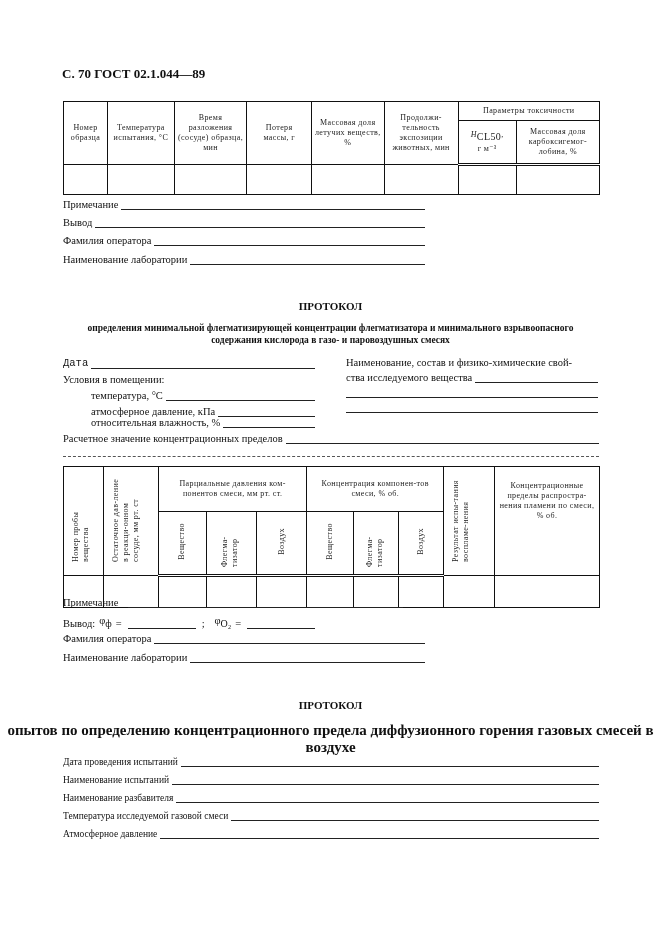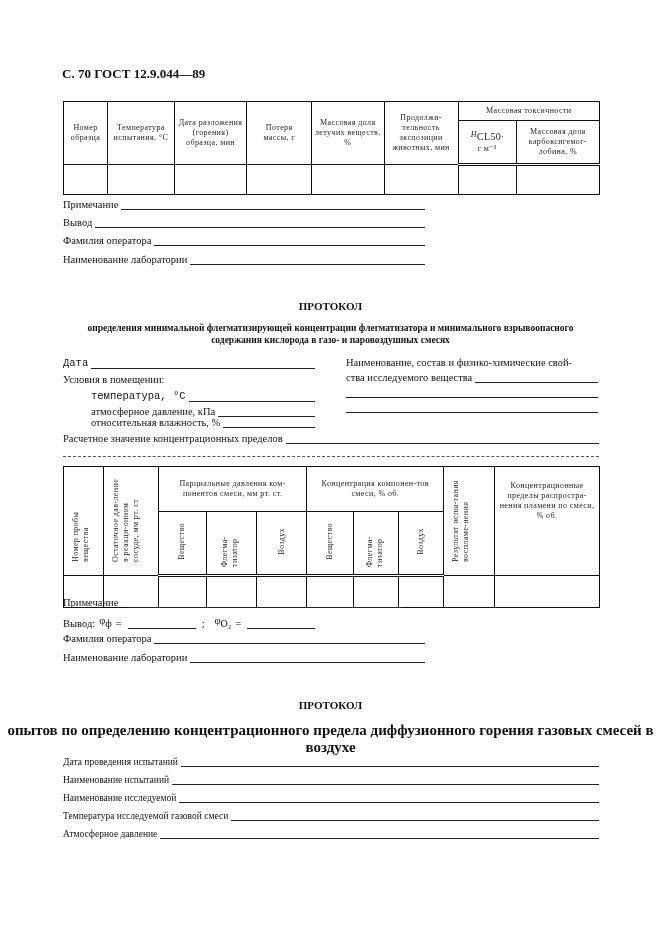--- a/index.html
+++ b/index.html
@@ -15,42 +15,42 @@
   .line-row .fill { border-bottom: 1px solid #222; height: 10px; margin-left: 3px; flex: 1; }
   .title { position: absolute; left: 0; width: 661px; text-align: center; font-weight: bold; }
   .vert { writing-mode: vertical-rl; transform: rotate(180deg); display: inline-block; text-align: left;
           font-size: 8px; line-height: 1.25; letter-spacing: 0.4px; }
   .dashed { position: absolute; border-bottom: 1px dashed #555; height: 0; }
   .sub { font-size: 10px; vertical-align: sub; }
 </style>
 </head>
 <body>
 
-<div class="abs page-header">С. 70 ГОСТ 12.9.044—89</div>
+<div class="abs page-header">С. 70 ГОСТ 02.1.044—89</div>
 
 <table class="grid" style="left:63px; top:101px; width:537px;">
   <colgroup>
     <col style="width:34px">
       <col style="width:64px">
       <col style="width:70px">
       <col style="width:62px">
     <col style="width:70px">
       <col style="width:71px">
       <col style="width:56px">
       <col style="width:80px">
   </colgroup>
   <tbody>
       <tr style="height:19px">
     <td rowspan="2" style="padding:0 6px">Номер образца</td>
     <td rowspan="2" style="padding:0 3px">Температура испытания, °С</td>
-    <td rowspan="2" style="padding:0 3px">Дата разложения (горения) образца, мин</td>
+    <td rowspan="2" style="padding:0 3px">Время разложения (сосуде) образца, мин</td>
     <td rowspan="2" style="padding:0 10px">Потеря массы, г</td>
     <td rowspan="2" style="padding:0 3px">Массовая доля летучих веществ, %</td>
     <td rowspan="2" style="padding:0 3px">Продолжи-тельность экспозиции животных, мин</td>
-    <td colspan="2">Массовая токсичности</td>
+    <td colspan="2">Параметры токсичности</td>
   </tr>
   <tr class="hdr-bottom" style="height:44px">
     <td>
       <i>H</i><span class="sub">CL50</span>,<br>
       <span>г м⁻³</span>
     </td>
     <td style="padding:0 3px">Массовая доля карбоксигемог-лобина, %</td>
   </tr>
   <tr style="height:30px">
     <td></td>
@@ -86,21 +86,21 @@
 <div class="title" style="top:323px; font-size:9.5px;">определения минимальной флегматизирующей концентрации флегматизатора и минимального взрывоопасного</div>
 <div class="title" style="top:335px; font-size:9.5px;">содержания кислорода в газо- и паровоздушных смесях</div>
 
 <div class="line-row" style="left:63px; top:357px; width:252px;font-family:Liberation Mono, monospace;">
   <span>Дата</span>
     <span class="fill"></span>
 </div>
 <div class="line-row" style="left:63px; top:374px;">
   <span>Условия в помещении:</span>
 </div>
-<div class="line-row" style="left:91px; top:390px; width:224px;font-family:Liberation Mono, monospace;">
+<div class="line-row" style="left:91px; top:390px; width:224px;">
   <span>температура, °С</span>
     <span class="fill"></span>
 </div>
 <div class="line-row" style="left:91px; top:406px; width:224px;align-items:center;">
   <span>атмосферное давление, кПа</span>
     <span class="fill"></span>
 </div>
 <div class="line-row" style="left:91px; top:417px; width:224px;">
   <span>относительная влажность, %</span>
     <span class="fill"></span>
@@ -195,21 +195,21 @@
 
 <div class="line-row" style="left:63px; top:756px; width:536px; font-size:9.5px;">
   <span>Дата проведения испытаний</span>
     <span class="fill"></span>
 </div>
 <div class="line-row" style="left:63px; top:774px; width:536px; font-size:9.5px;">
   <span>Наименование испытаний</span>
     <span class="fill"></span>
 </div>
 <div class="line-row" style="left:63px; top:792px; width:536px; font-size:9.5px;">
-  <span>Наименование исследуемой</span>
+  <span>Наименование разбавителя</span>
     <span class="fill"></span>
 </div>
 <div class="line-row" style="left:63px; top:810px; width:536px; font-size:9.5px;">
   <span>Температура исследуемой газовой смеси</span>
     <span class="fill"></span>
 </div>
 <div class="line-row" style="left:63px; top:828px; width:536px; font-size:9.5px;">
   <span>Атмосферное давление</span>
     <span class="fill"></span>
 </div>

